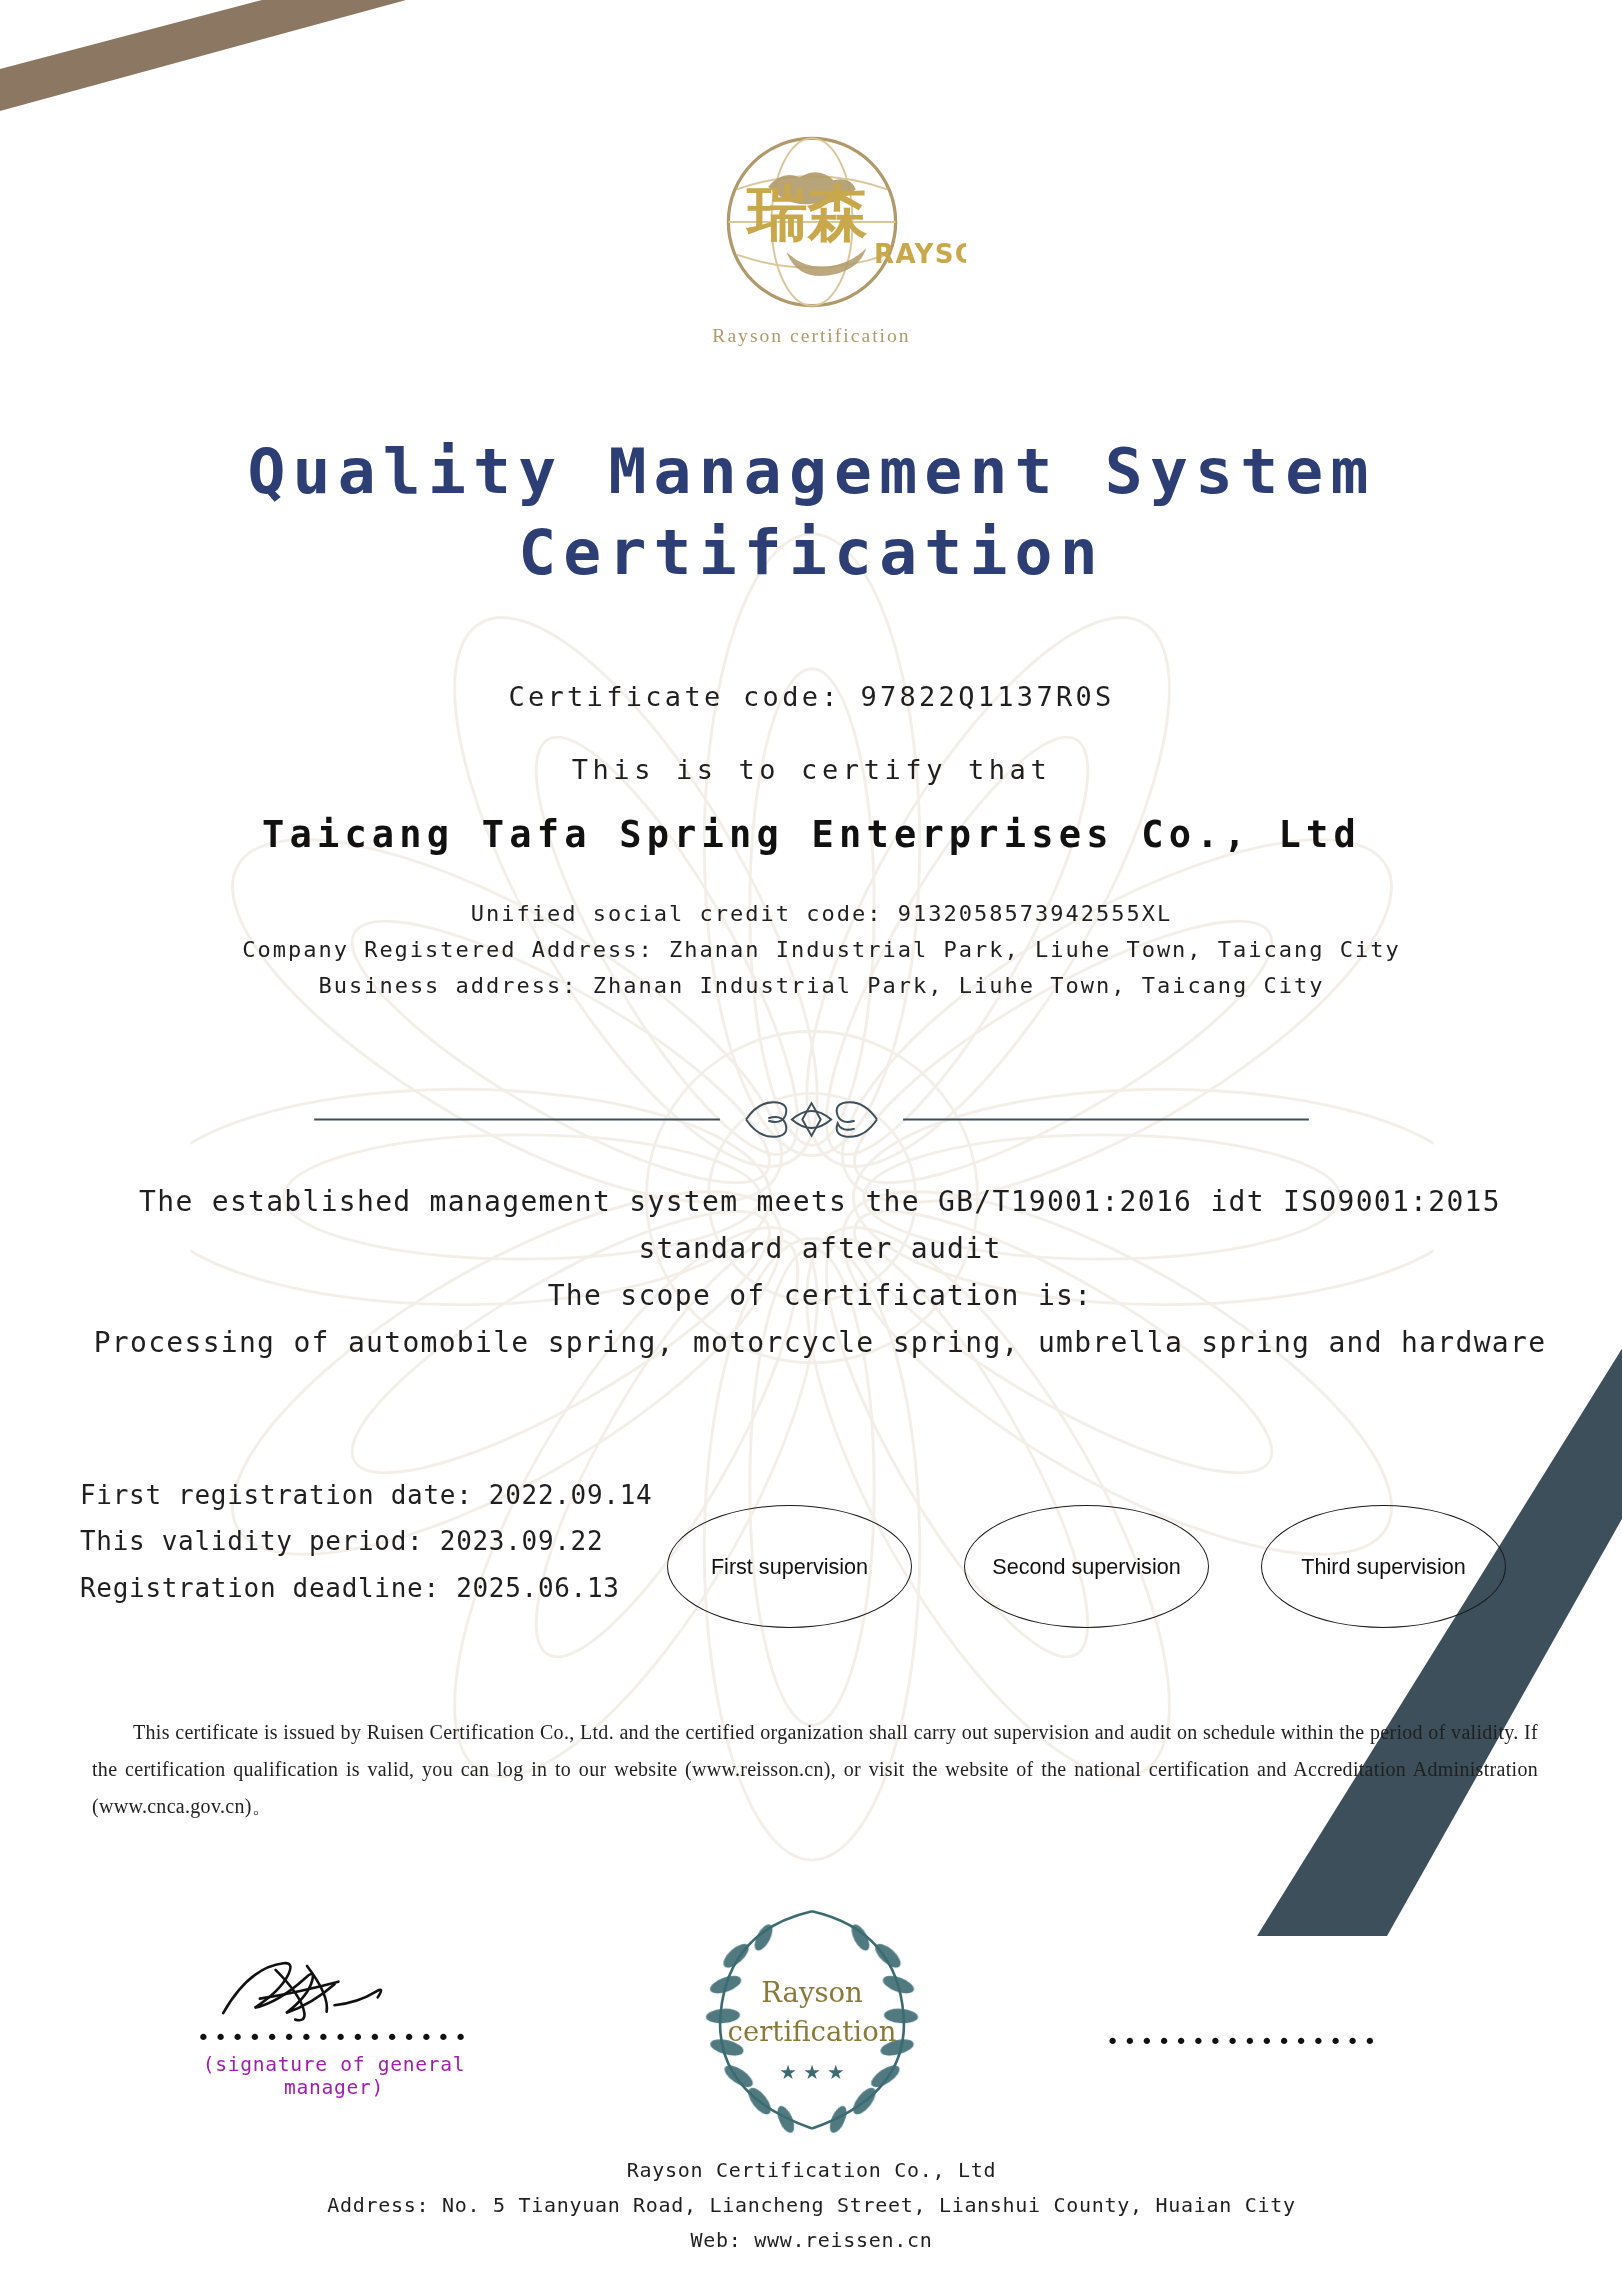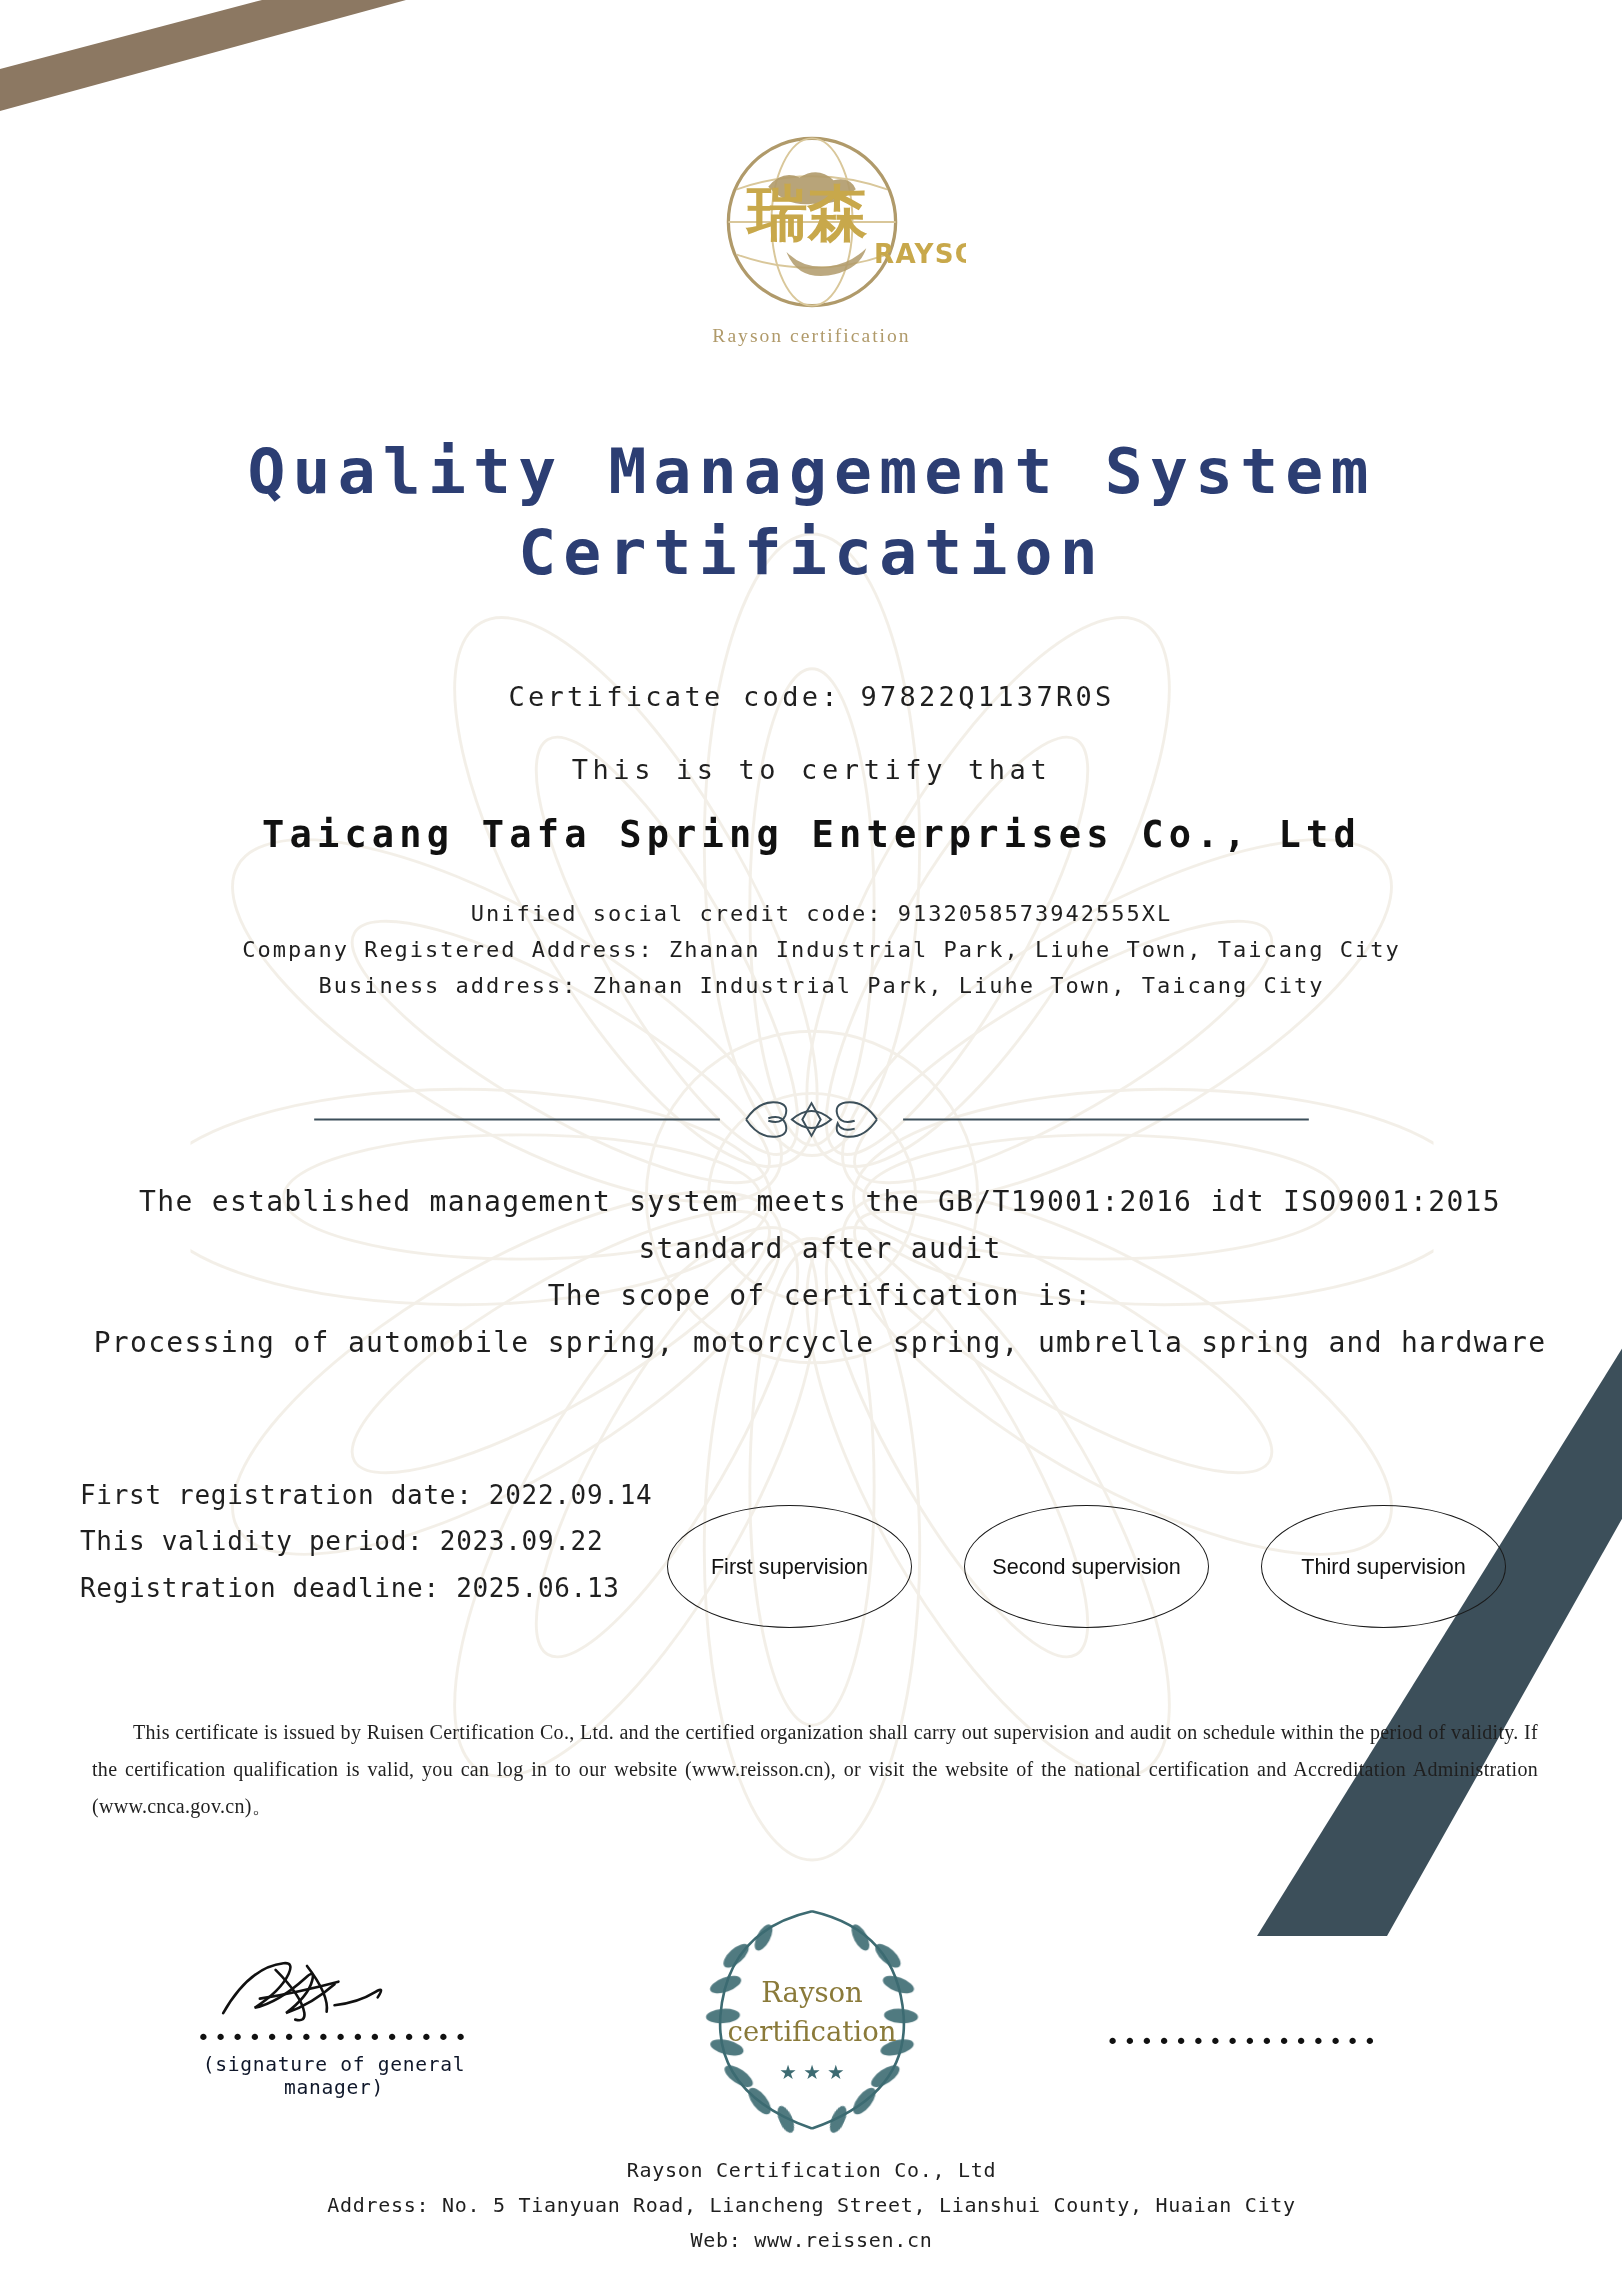--- a/index.html
+++ b/index.html
@@ -237,21 +237,21 @@
     font-size: 22px;
     letter-spacing: 3.9px;
     color: #111;
     line-height: 0.6;
     font-family: "DejaVu Sans Mono", monospace;
   }
   .sig-caption {
     margin-top: 9.2px;
     font-size: 19.6px;
     letter-spacing: 0.7px;
-    color: #0f172a;
+    color: #a21caf;
     font-family: "DejaVu Sans Mono", monospace;
   }
   .stamp-dots {
     position: absolute;
     top: 2029px;
     left: 1106px;
     font-size: 22px;
     letter-spacing: 3.9px;
     color: #111;
     font-family: "DejaVu Sans Mono", monospace;

